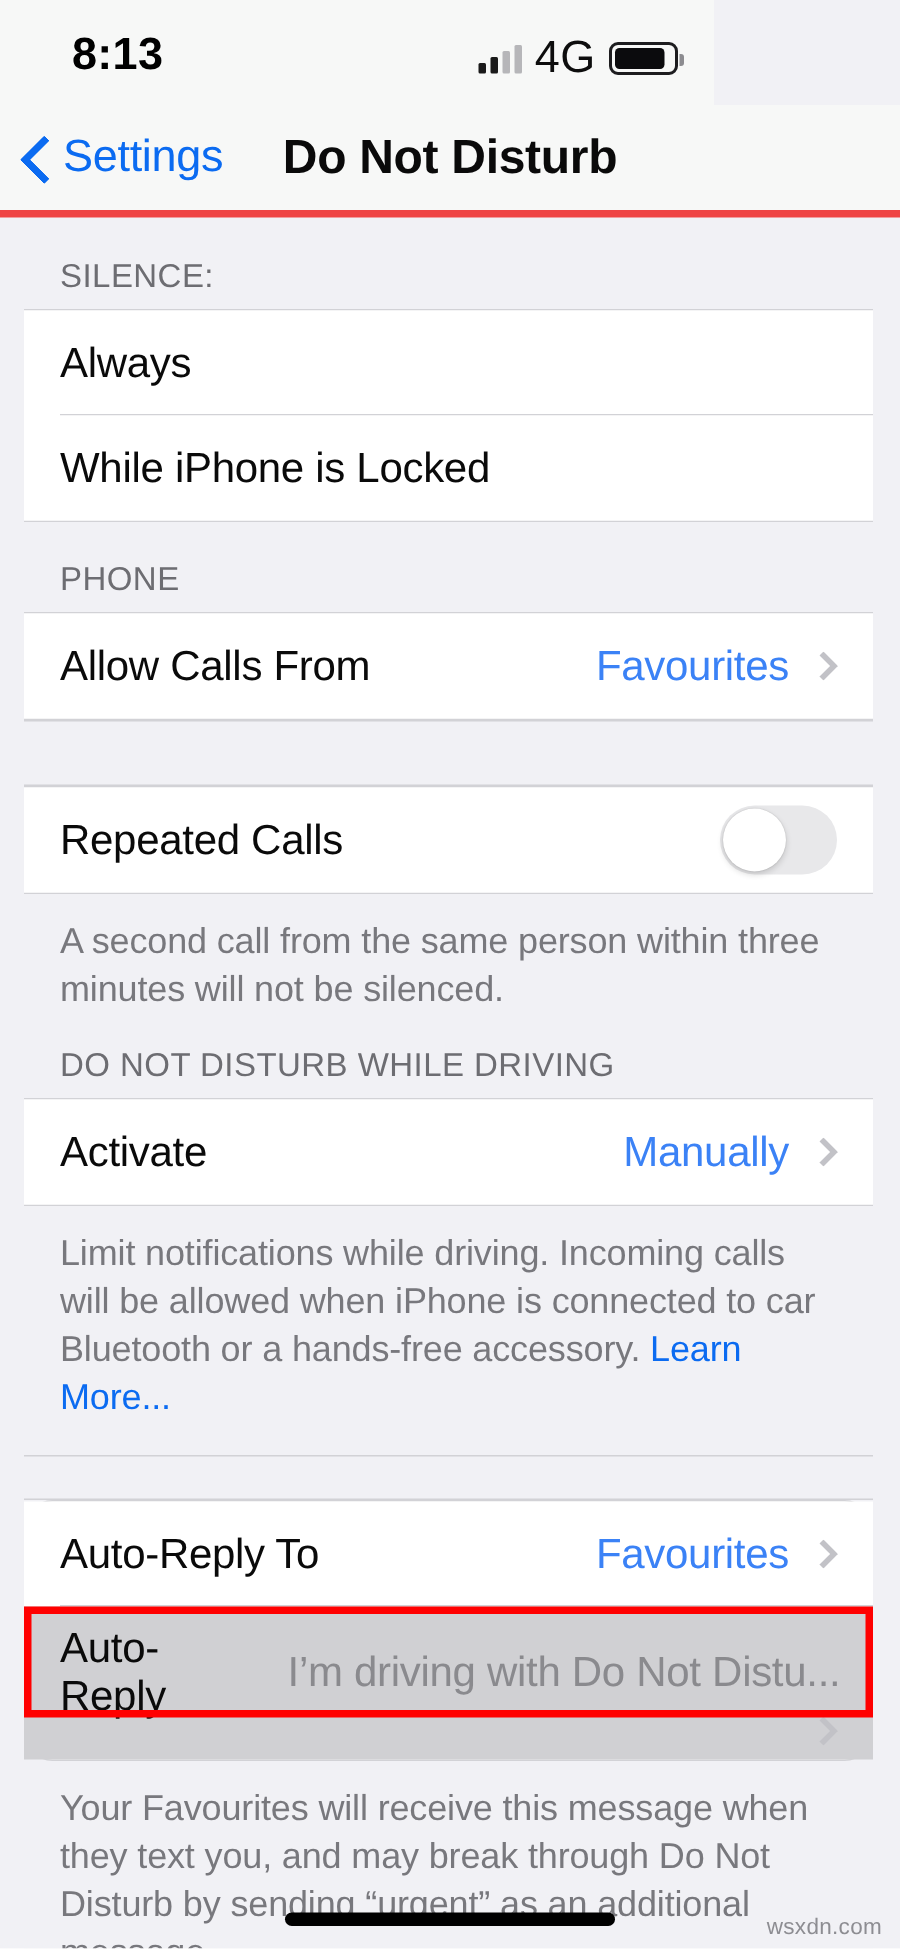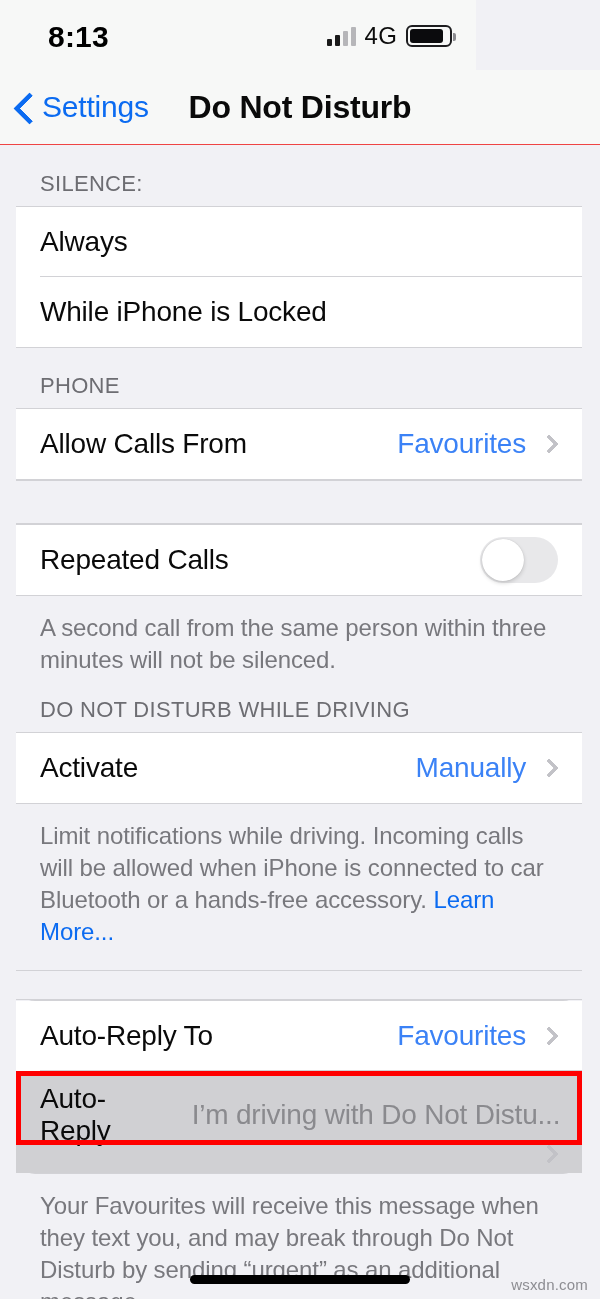--- a/index.html
+++ b/index.html
@@ -56,21 +56,21 @@
     display: block;
     width: 5px;
     border-radius: 1px;
     background: #1a1a1a;
   }
   .signal-bars i.b1 { height: 7px; }
   .signal-bars i.b2 { height: 11px; }
   .signal-bars i.b3 { height: 15px; background: #b6b6b9; }
   .signal-bars i.b4 { height: 19px; background: #b6b6b9; }
   .net-label {
-    font-size: 24px;
+    font-size: 30px;
     font-weight: 500;
     color: #0d0d0d;
     letter-spacing: 0.2px;
     text-align: right;
   }
   .battery {
     position: relative;
     width: 46px;
     height: 22px;
     border: 2px solid #1d1d1f;
@@ -94,21 +94,21 @@
     border-radius: 3px;
   }
 
   
   .nav-bar {
     position: absolute;
     top: 70px; left: 0;
     width: 600px;
     height: 75px;
     background: #f7f8f7;
-    border-bottom: 1px solid #ef4444;
+    border-bottom: 5px solid #ef4444;
   }
   .nav-back {
     position: absolute;
     left: 14px;
     top: 50%;
     transform: translateY(-50%);
     display: flex;
     align-items: center;
     gap: 8px;
     cursor: pointer;

